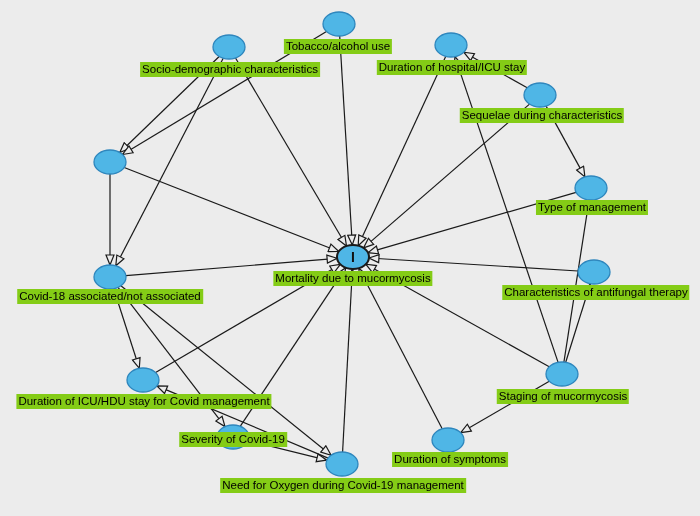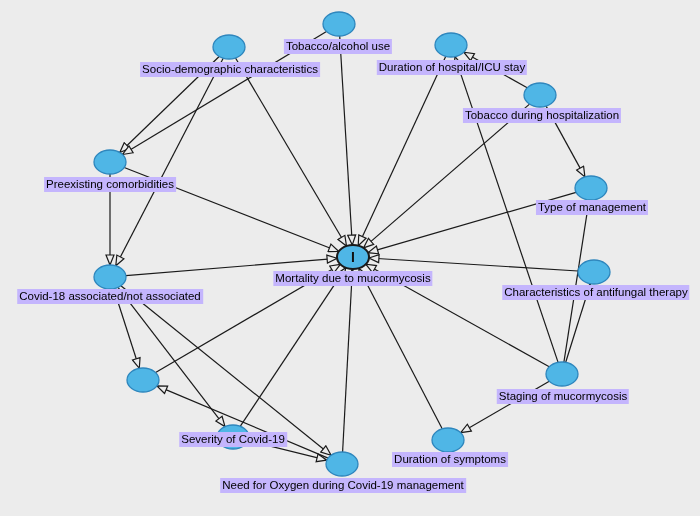--- a/index.html
+++ b/index.html
@@ -1,19 +1,19 @@
 <!DOCTYPE html>
 <html><head>
 <meta charset="utf-8">
 <style>
   html,body{margin:0;padding:0;background:#ececec;}
   #stage{position:relative;width:700px;height:516px;background:#ececec;overflow:hidden;
          font-family:"Liberation Sans",sans-serif;}
   #dag-svg{position:absolute;left:0;top:0;}
-  .nlabel{position:absolute;transform:translateX(-50%);background:#c4b5fd;color:#000;
+  .nlabel{position:absolute;transform:translateX(-50%);background:#84cc16;color:#000;
           font:11.5px/15px "Liberation Sans",sans-serif;padding:0 2px;white-space:nowrap;}
 </style>
 </head>
 <body>
 
 <div id="stage">
   <svg id="dag-svg" width="700" height="516" viewBox="0 0 700 516">
     <defs>
       <marker id="arrowhead" viewBox="0 0 12 10" refX="11" refY="5" markerWidth="12" markerHeight="10" orient="auto" markerUnits="userSpaceOnUse">
         <path d="M1,1 L11,5 L1,9 Z" fill="#ECECEC" stroke="#1A1A1A" stroke-width="1.2"></path>
@@ -63,23 +63,23 @@
         <ellipse cx="143" cy="380" rx="16" ry="12" fill="#4FB6E6" stroke="#2E86BD" stroke-width="1.3"></ellipse>
         <ellipse cx="562" cy="374" rx="16" ry="12" fill="#4FB6E6" stroke="#2E86BD" stroke-width="1.3"></ellipse>
         <ellipse cx="233" cy="437" rx="16" ry="12" fill="#4FB6E6" stroke="#2E86BD" stroke-width="1.3"></ellipse>
         <ellipse cx="448" cy="440" rx="16" ry="12" fill="#4FB6E6" stroke="#2E86BD" stroke-width="1.3"></ellipse>
         <ellipse cx="342" cy="464" rx="16" ry="12" fill="#4FB6E6" stroke="#2E86BD" stroke-width="1.3"></ellipse>
       </g>
   </svg>
 <div class="nlabel" style="left: 338px; top: 39px;">Tobacco/alcohol use</div>
     <div class="nlabel" style="left: 230px; top: 62px;">Socio-demographic characteristics</div>
     <div class="nlabel" style="left: 452px; top: 60px;">Duration of hospital/ICU stay</div>
-    <div class="nlabel" style="left: 542px; top: 108px;">Tobacco during hospitalization</div>
-    <div class="nlabel" style="left: 110px; top: 177px;">Preexisting comorbidities</div>
+    <div class="nlabel" style="left: 542px; top: 108px;">Sequelae during characteristics</div>
     <div class="nlabel" style="left: 353px; top: 271px;">Mortality due to mucormycosis</div>
     <div class="nlabel" style="left: 592px; top: 200px;">Type of management</div>
     <div class="nlabel" style="left: 596px; top: 285px;">Characteristics of antifungal therapy</div>
     <div class="nlabel" style="left: 110px; top: 289px;">Covid-18 associated/not associated</div>
+    <div class="nlabel" style="left: 144px; top: 394px;">Duration of ICU/HDU stay for Covid management</div>
     <div class="nlabel" style="left: 563px; top: 389px;">Staging of mucormycosis</div>
     <div class="nlabel" style="left: 233px; top: 432px;">Severity of Covid-19</div>
     <div class="nlabel" style="left: 450px; top: 452px;">Duration of symptoms</div>
     <div class="nlabel" style="left: 343px; top: 478px;">Need for Oxygen during Covid-19 management</div>
   </div>
 
 </body></html>

